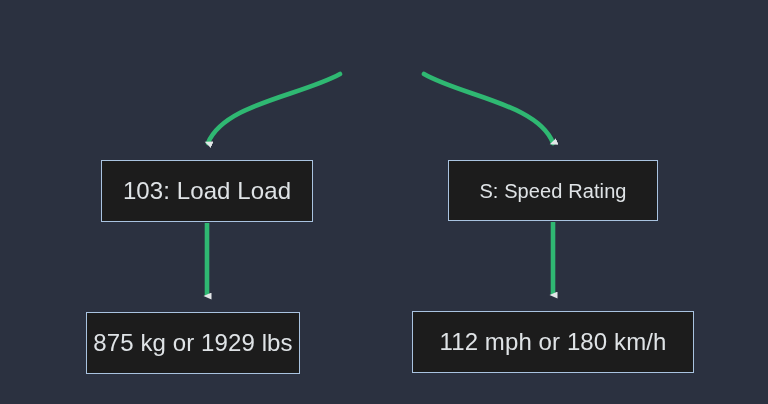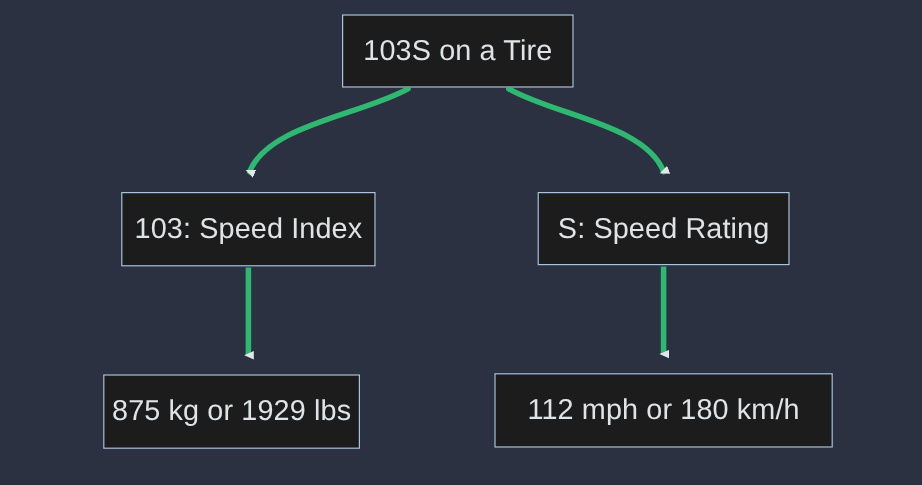--- a/index.html
+++ b/index.html
@@ -36,21 +36,21 @@
     z-index: 3;
   }
   .node-label {
     display: block;
     line-height: 1;
   }
 
   
   #node-root   { left: 285px; top: 12px;  width: 193px; height: 61px;  font-size: 24px; }
   #node-load   { left: 101px; top: 160px; width: 212px; height: 62px;  font-size: 24px; }
-  #node-speed  { left: 448px; top: 160px; width: 210px; height: 61px;  font-size: 24px; }
+  #node-speed  { left: 448px; top: 160px; width: 210px; height: 61px;  font-size: 20px; }
   #node-loadv  { left: 86px;  top: 312px; width: 214px; height: 62px;  font-size: 24px; }
   #node-speedv { left: 412px; top: 311px; width: 282px; height: 62px;  font-size: 24px; }
 </style>
 </head>
 <body>
 
 <div id="canvas">
 
   <svg class="edge-layer" viewBox="0 0 768 404" width="768" height="404" aria-hidden="true">
     <defs>
@@ -61,26 +61,23 @@
 
     <path d="M 340 74 C 300 96, 224 104, 208 143" fill="none" stroke="#2fb872" stroke-width="4.6" stroke-linecap="round" marker-end="url(#arrowhead)"></path>
 
     <path d="M 424 74 C 462 96, 538 104, 553 143" fill="none" stroke="#2fb872" stroke-width="4.6" stroke-linecap="round" marker-end="url(#arrowhead)"></path>
 
     <path d="M 207 223 L 207 296" fill="none" stroke="#2fb872" stroke-width="4.6" stroke-linecap="butt" marker-end="url(#arrowhead)"></path>
 
     <path d="M 553 222 L 553 295" fill="none" stroke="#2fb872" stroke-width="4.6" stroke-linecap="butt" marker-end="url(#arrowhead)"></path>
   </svg>
 
-  <div class="node" id="node-root">
-    <span class="node-label">103S on a Tire</span>
-  </div>
 
   <div class="node" id="node-load">
-    <span class="node-label">103: Speed Index</span>
+    <span class="node-label">103: Load Load</span>
   </div>
 
   <div class="node" id="node-speed">
     <span class="node-label">S: Speed Rating</span>
   </div>
 
   <div class="node" id="node-loadv">
     <span class="node-label">875 kg or 1929 lbs</span>
   </div>
 

